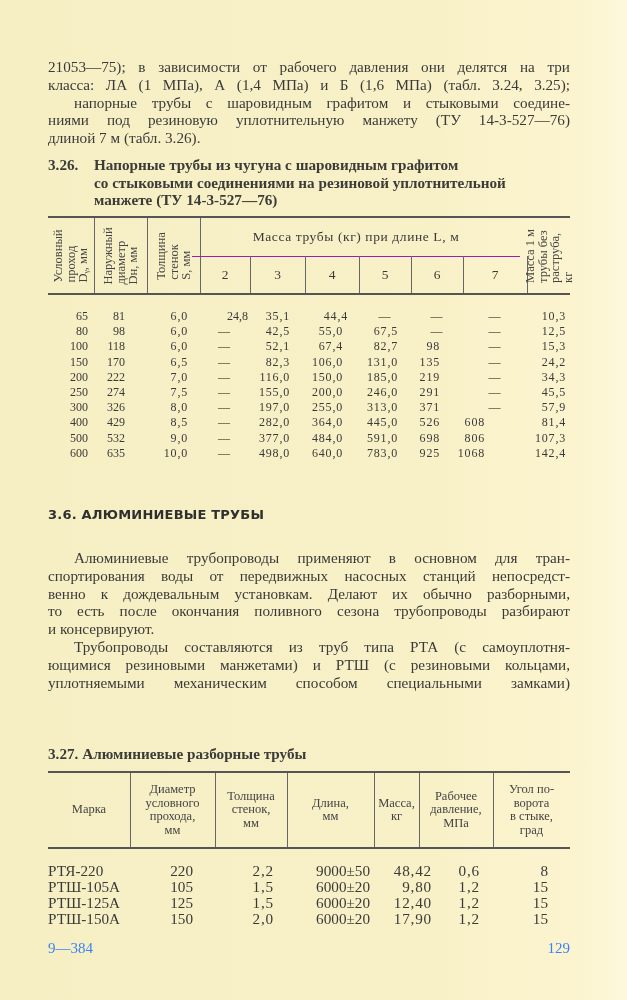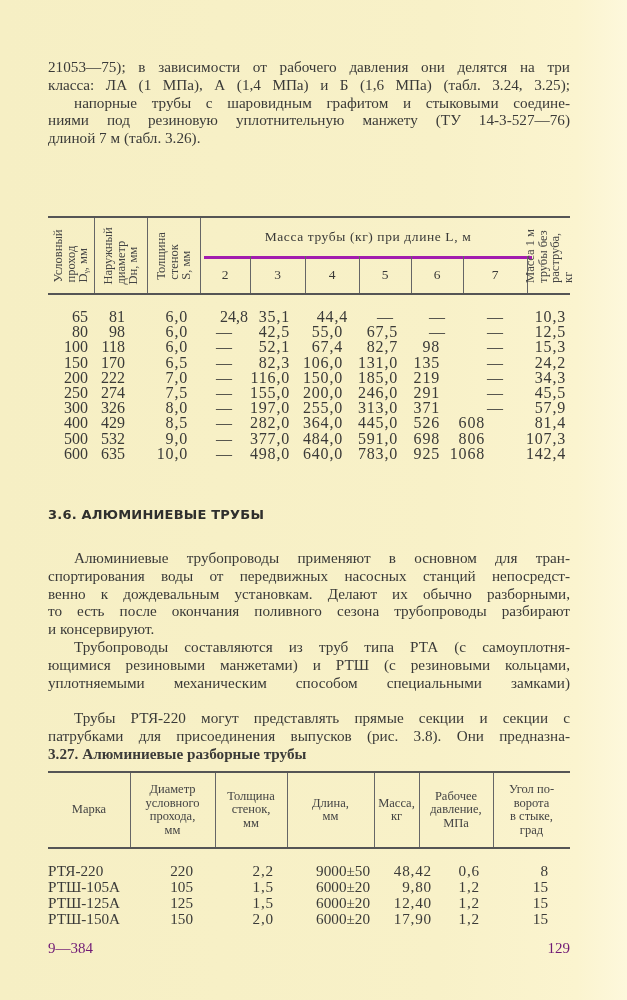--- a/index.html
+++ b/index.html
@@ -37,54 +37,59 @@
     position:absolute; top:0; height:75px; border-right:1px solid #666;
   }
   .vtext {
     position:absolute; left:50%; top:50%;
     transform: translate(-50%,-50%) rotate(-90deg);
     font-size:12.5px; line-height:12.5px; white-space:nowrap; text-align:left;
     color:#444;
   }
   .vtext span { display:block; }
   .t1 .mass-title {
-    position:absolute; left:156px; width:328px; top:0; height:38px;
-    border-bottom:3px solid #a21caf; text-align:center; line-height:38px; font-size:13.5px; letter-spacing:0.6px;
+    position:absolute; left:144px; width:328px; top:0; height:38px;
+    border-bottom:1px solid #a21caf; text-align:center; line-height:38px; font-size:13.5px; letter-spacing:0.6px;
   }
   .t1 .sub { position:absolute; top:38px; height:37px; border-right:1px solid #666; text-align:center; line-height:37px; font-size:13.5px; }
   .t1 .rows { position:relative; margin-top:14px; }
-  .t1 .row { position:relative; height:15.2px; font-size:16px; line-height:15.2px; }
+  .t1 .row { position:relative; height:15.2px; font-size:12px; line-height:15.2px; }
   .t1 .c { position:absolute; text-align:right; white-space:nowrap; }
   
   .t2 { position:absolute; left:48px; top:771px; width:522px; }
   .t2 .hdr { position:relative; height:74px; border-top:2px solid #555; border-bottom:2px solid #555; }
   .t2 .hc {
     position:absolute; top:0; height:74px; border-right:1px solid #666;
     display:flex; align-items:center; justify-content:center; text-align:center;
     font-size:12.5px; line-height:13.5px; color:#444;
   }
   .t2 .hc:last-child { border-right:none; }
   .t2 .rows { position:relative; margin-top:14px; }
   .t2 .row { position:relative; height:16px; font-size:15.2px; line-height:16px; }
   .t2 .c { position:absolute; white-space:nowrap; }
-  .footer { position:absolute; top:940px; font-size:15px; color:#701a75; }
+  .footer { position:absolute; top:940px; font-size:15px; color:#3b82f6; }
 </style>
 </head>
 <body>
 
 <div class="page">
 
   <div class="para" style="top:58px;">
     <span class="line just">21053—75); в зависимости от рабочего давления они делятся на три</span>
     <span class="line just">класса: ЛА (1 МПа), А (1,4 МПа) и Б (1,6 МПа) (табл. 3.24, 3.25);</span>
     <span class="line just indent">напорные трубы с шаровидным графитом и стыковыми соедине-</span>
     <span class="line just">ниями под резиновую уплотнительную манжету (ТУ 14-3-527—76)</span>
     <span class="line">длиной 7 м (табл. 3.26).</span>
   </div>
 
+  <div class="caption" style="top:156px;">
+    <span class="num">3.26.</span><span>Напорные трубы из чугуна с шаровидным графитом</span>
+    <span class="cont">со стыковыми соединениями на резиновой уплотнительной</span>
+    <span class="cont">манжете (ТУ 14-3-527—76)</span>
+  </div>
 
   <div class="t1">
     <div class="hdr">
       <div class="vcol" style="left:0; width:46px;">
         <div class="vtext">
           <span>Условный</span>
           <span>проход</span>
           <span>Dᵧ, мм</span>
         </div>
       </div>
@@ -249,24 +254,20 @@
     <span class="line just">спортирования воды от передвижных насосных станций непосредст-</span>
     <span class="line just">венно к дождевальным установкам. Делают их обычно разборными,</span>
     <span class="line just">то есть после окончания поливного сезона трубопроводы разбирают</span>
     <span class="line">и консервируют.</span>
   </div>
   <div class="para" style="top:638px;">
     <span class="line just indent">Трубопроводы составляются из труб типа РТА (с самоуплотня-</span>
     <span class="line just">ющимися резиновыми манжетами) и РТШ (с резиновыми кольцами,</span>
     <span class="line just">уплотняемыми механическим способом специальными замками)</span>
   </div>
-  <div class="para" style="top:709px;">
-    <span class="line just indent">Трубы РТЯ-220 могут представлять прямые секции и секции с</span>
-    <span class="line just">патрубками для присоединения выпусков (рис. 3.8). Они предназна-</span>
-  </div>
 
   <div class="caption" style="top:745px;">3.27. Алюминиевые разборные трубы</div>
 
   <div class="t2">
     <div class="hdr" id="t2hdr">
         <div class="hc" style="left: 0px; width: 82px;">
           <div>
             <div>Марка</div>
           </div>
         </div>

